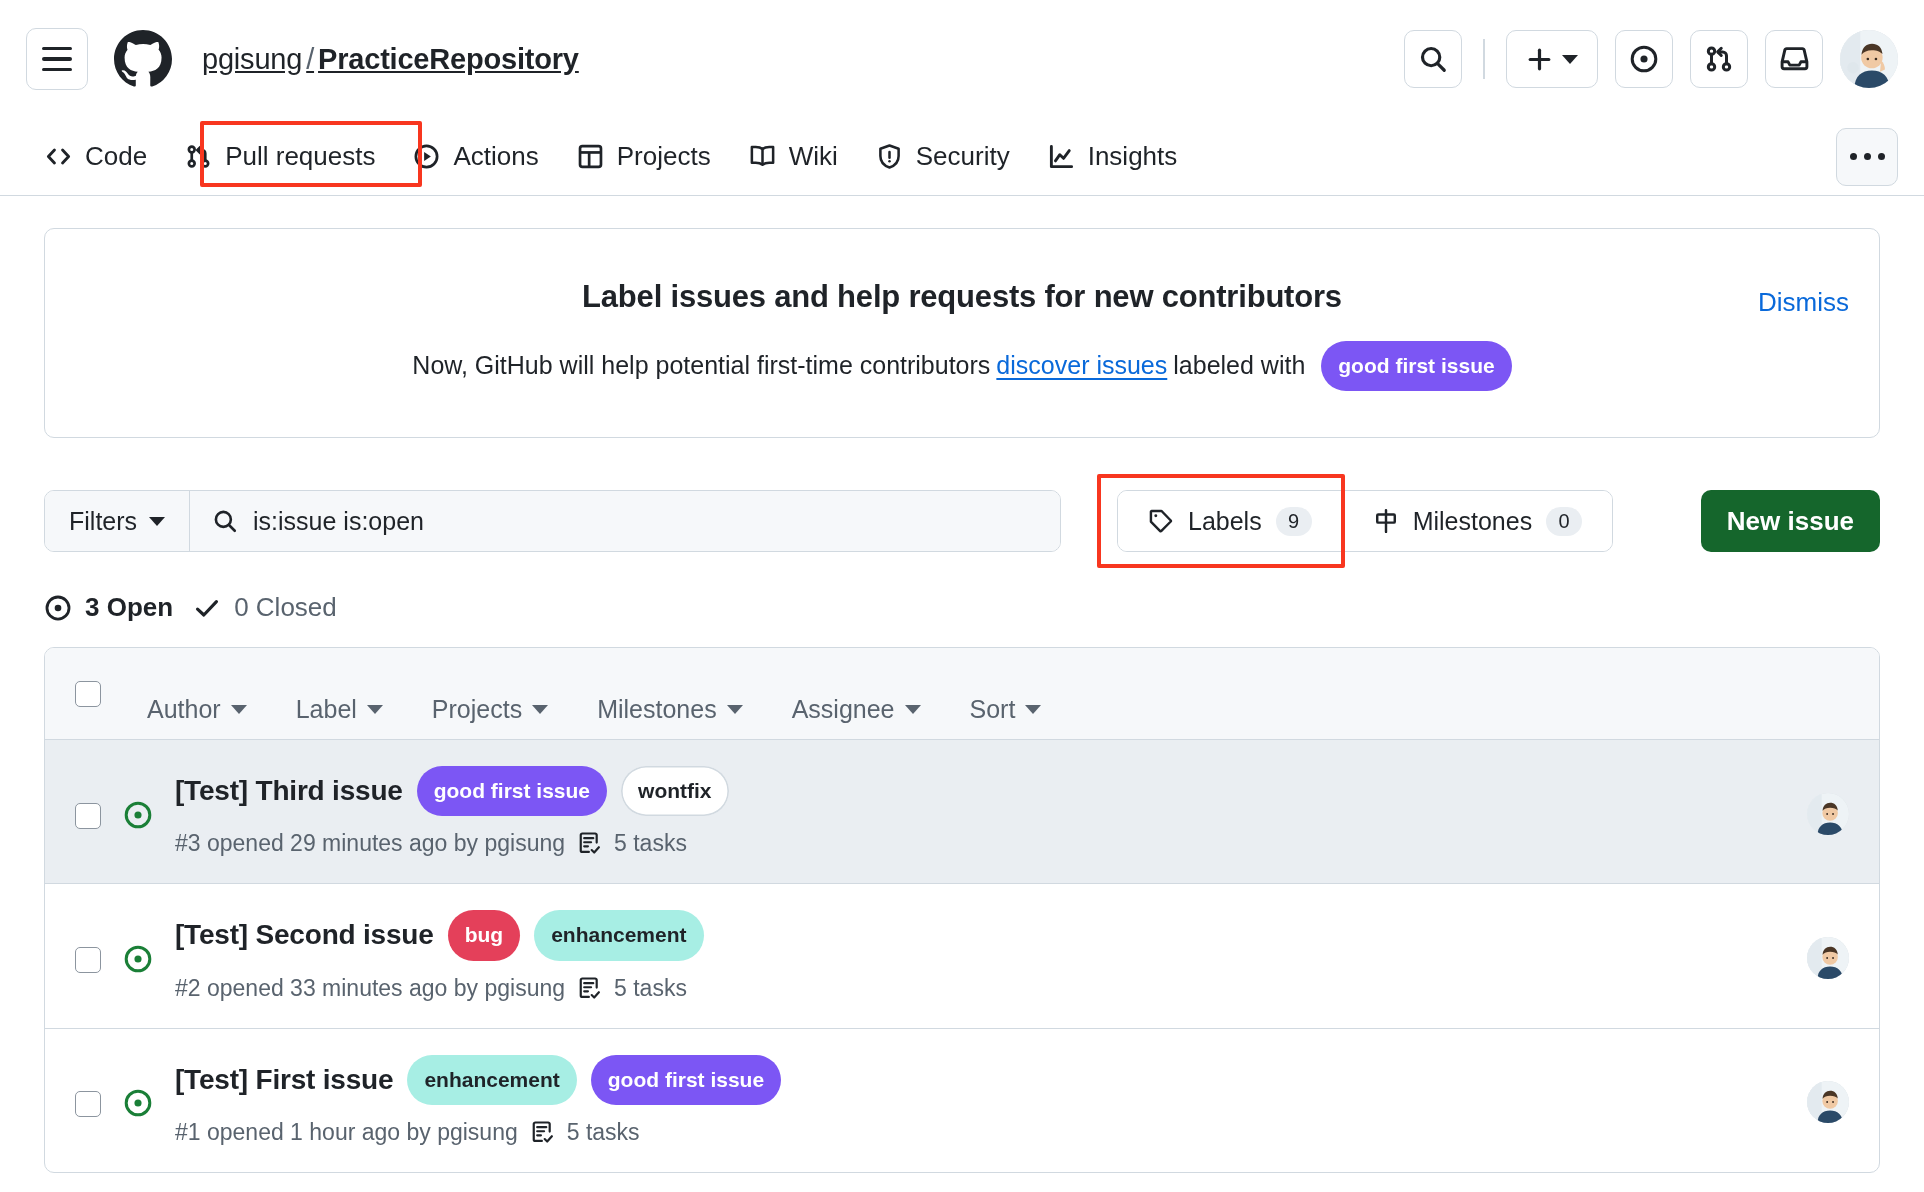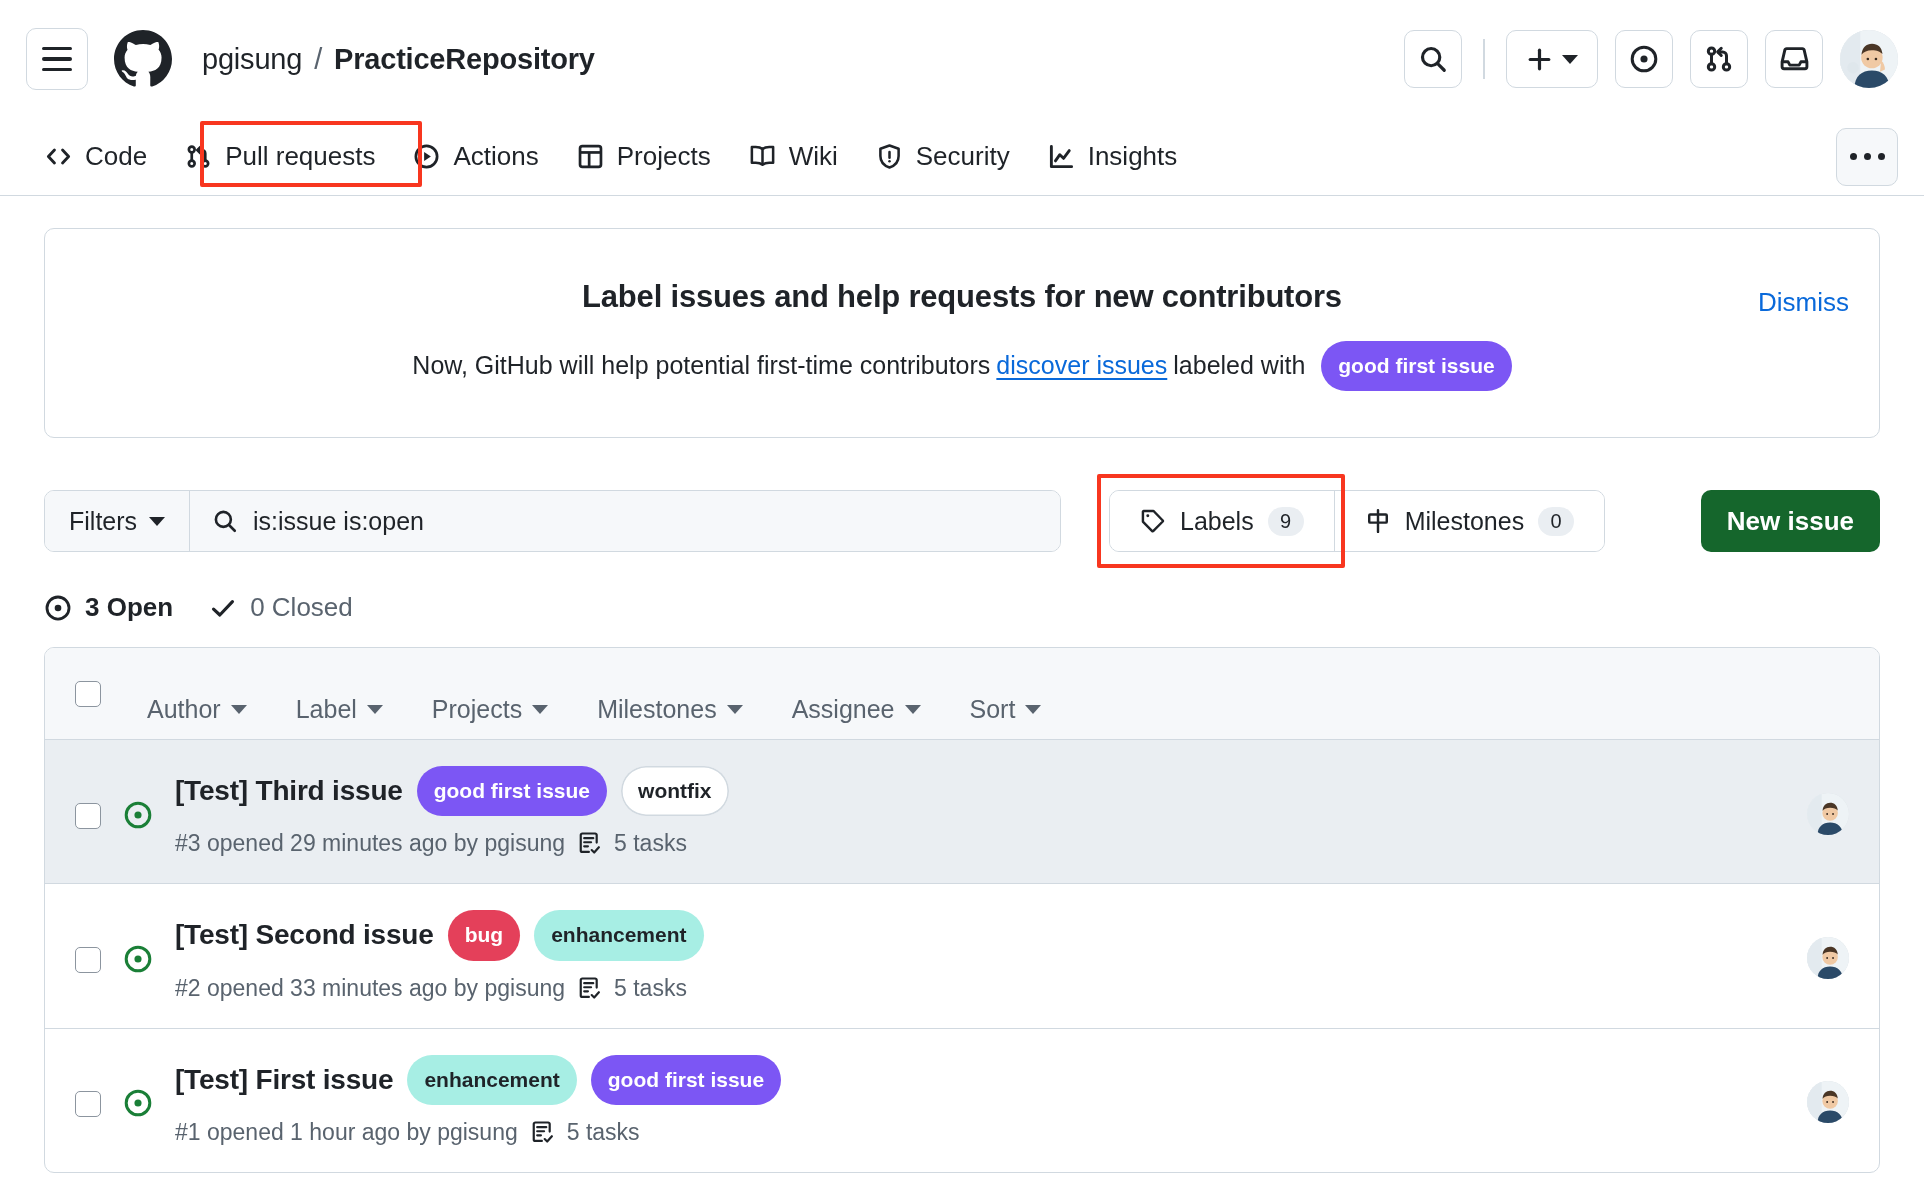--- a/index.html
+++ b/index.html
@@ -29,22 +29,23 @@
     background: #fff;
     cursor: pointer;
   }
   .hamburger span { display:block; width: 30px; height: 3.4px; background: #1f2328; border-radius:2px; }
 
   .gh-logo { margin-left: 26px; display:flex; align-items:center; }
 
   .breadcrumb {
     margin-left: 30px;
     font-size: 29px;
-    display: flex; align-items: baseline; gap: 12px;
+    display: flex; align-items: baseline; gap: 4px;
     letter-spacing: -0.2px;
+    text-decoration: underline;
   }
   .breadcrumb .owner { color: #1f2328; }
   .breadcrumb .sep { color: #59636e; }
   .breadcrumb .repo { font-weight: bold; color: #1f2328; }
 
   .header-right {
     margin-left: auto;
     display: flex; align-items: center; gap: 17px;
   }
   .icon-btn {
@@ -172,21 +173,21 @@
     font-weight: 600;
     padding: 12px 17px;
     line-height: 1.25;
     white-space: nowrap;
   }
 
   
   .filter-row {
     display: flex; align-items: center;
     margin-top: 52px;
-    gap: 4px;
+    gap: 12px;
     position: relative;
   }
   .filters-search {
     display: flex; align-items: stretch;
     border: 1.6px solid #d1d9e0;
     border-radius: 10px;
     overflow: hidden;
     height: 62px;
     width: 1017px;
   }
@@ -243,21 +244,21 @@
   }
   .annot-box {
     position: absolute;
     border: 4px solid #f8361f;
     border-radius: 2px;
     pointer-events: none;
   }
 
   
   .counts {
-    display: flex; align-items: center; gap: 36px;
+    display: flex; align-items: center; gap: 20px;
     margin-top: 40px;
     font-size: 26px;
   }
   .count-item { display:flex; align-items:center; gap: 13px; cursor:pointer; }
   .count-item.open { font-weight: bold; color:#1f2328; }
   .count-item.closed { color: #59636e; }
 
   
   .issue-table {
     margin-top: 24px;

